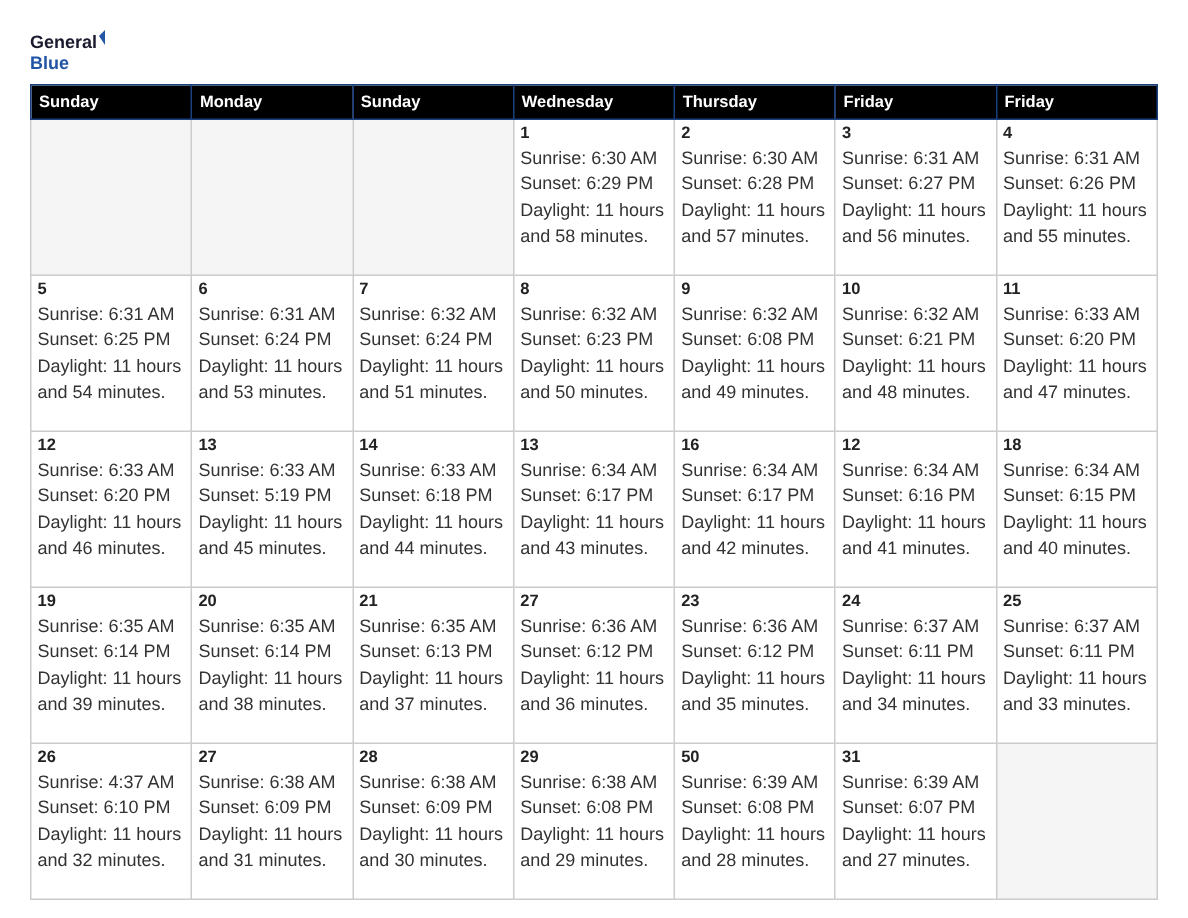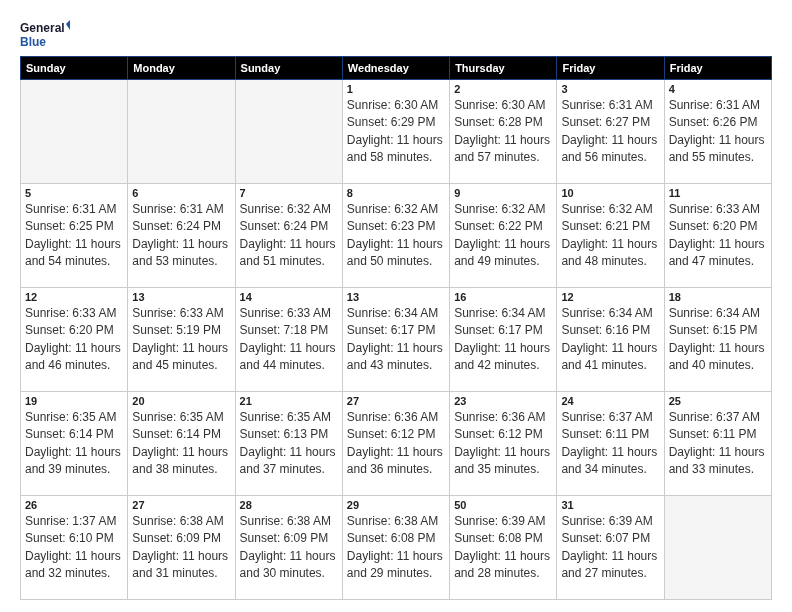--- a/index.html
+++ b/index.html
@@ -175,21 +175,21 @@
           <td>
             <span class="day-number">8</span>
             <div class="day-info">Sunrise: 6:32 AM
 Sunset: 6:23 PM
 Daylight: 11 hours
 and 50 minutes.</div>
           </td>
           <td>
             <span class="day-number">9</span>
             <div class="day-info">Sunrise: 6:32 AM
-Sunset: 6:22 PM
+Sunset: 6:08 PM
 Daylight: 11 hours
 and 49 minutes.</div>
           </td>
           <td>
             <span class="day-number">10</span>
             <div class="day-info">Sunrise: 6:32 AM
 Sunset: 6:21 PM
 Daylight: 11 hours
 and 48 minutes.</div>
           </td>
@@ -212,21 +212,21 @@
           <td>
             <span class="day-number">13</span>
             <div class="day-info">Sunrise: 6:33 AM
 Sunset: 5:19 PM
 Daylight: 11 hours
 and 45 minutes.</div>
           </td>
           <td>
             <span class="day-number">14</span>
             <div class="day-info">Sunrise: 6:33 AM
-Sunset: 7:18 PM
+Sunset: 6:18 PM
 Daylight: 11 hours
 and 44 minutes.</div>
           </td>
           <td>
             <span class="day-number">13</span>
             <div class="day-info">Sunrise: 6:34 AM
 Sunset: 6:17 PM
 Daylight: 11 hours
 and 43 minutes.</div>
           </td>
@@ -299,21 +299,21 @@
             <span class="day-number">25</span>
             <div class="day-info">Sunrise: 6:37 AM
 Sunset: 6:11 PM
 Daylight: 11 hours
 and 33 minutes.</div>
           </td>
         </tr>
         <tr>
           <td>
             <span class="day-number">26</span>
-            <div class="day-info">Sunrise: 1:37 AM
+            <div class="day-info">Sunrise: 4:37 AM
 Sunset: 6:10 PM
 Daylight: 11 hours
 and 32 minutes.</div>
           </td>
           <td>
             <span class="day-number">27</span>
             <div class="day-info">Sunrise: 6:38 AM
 Sunset: 6:09 PM
 Daylight: 11 hours
 and 31 minutes.</div>

